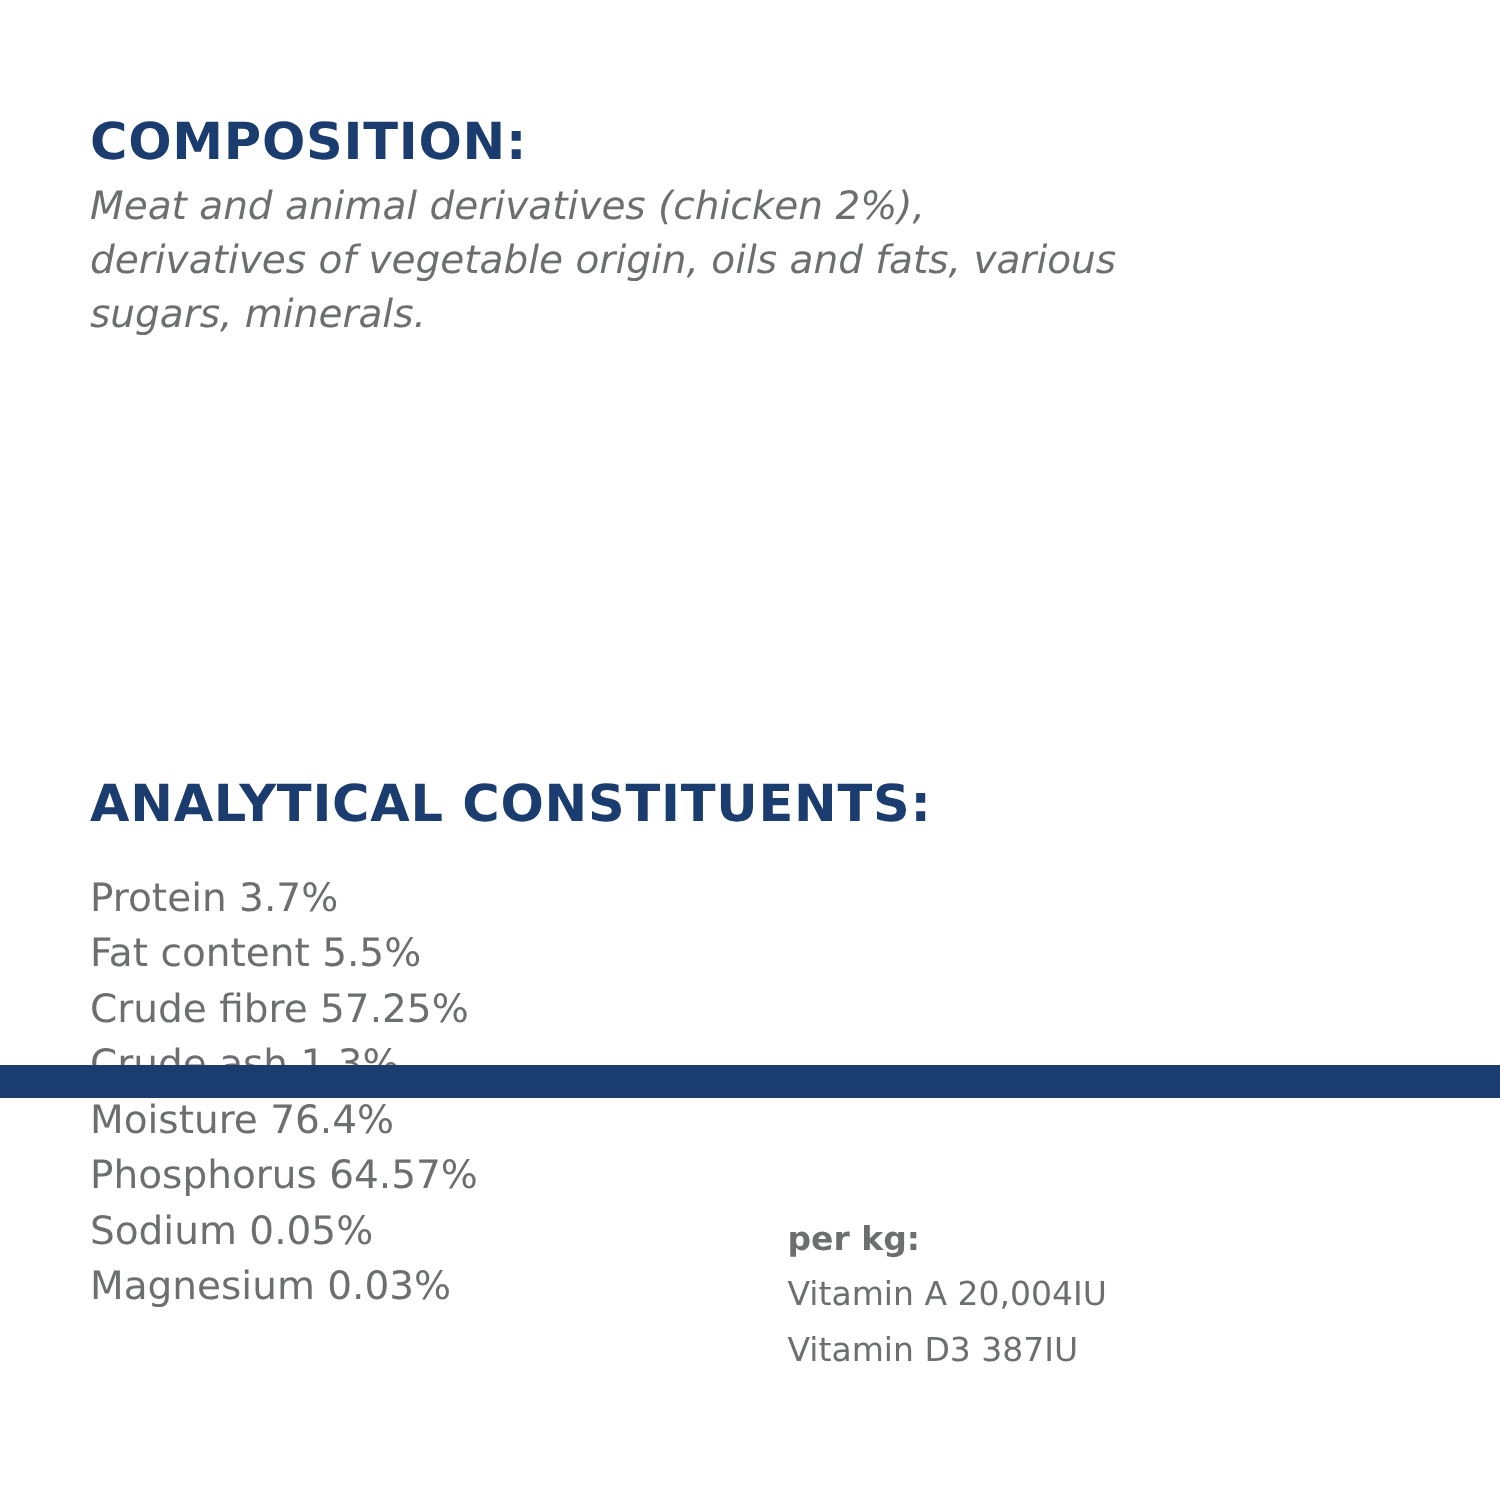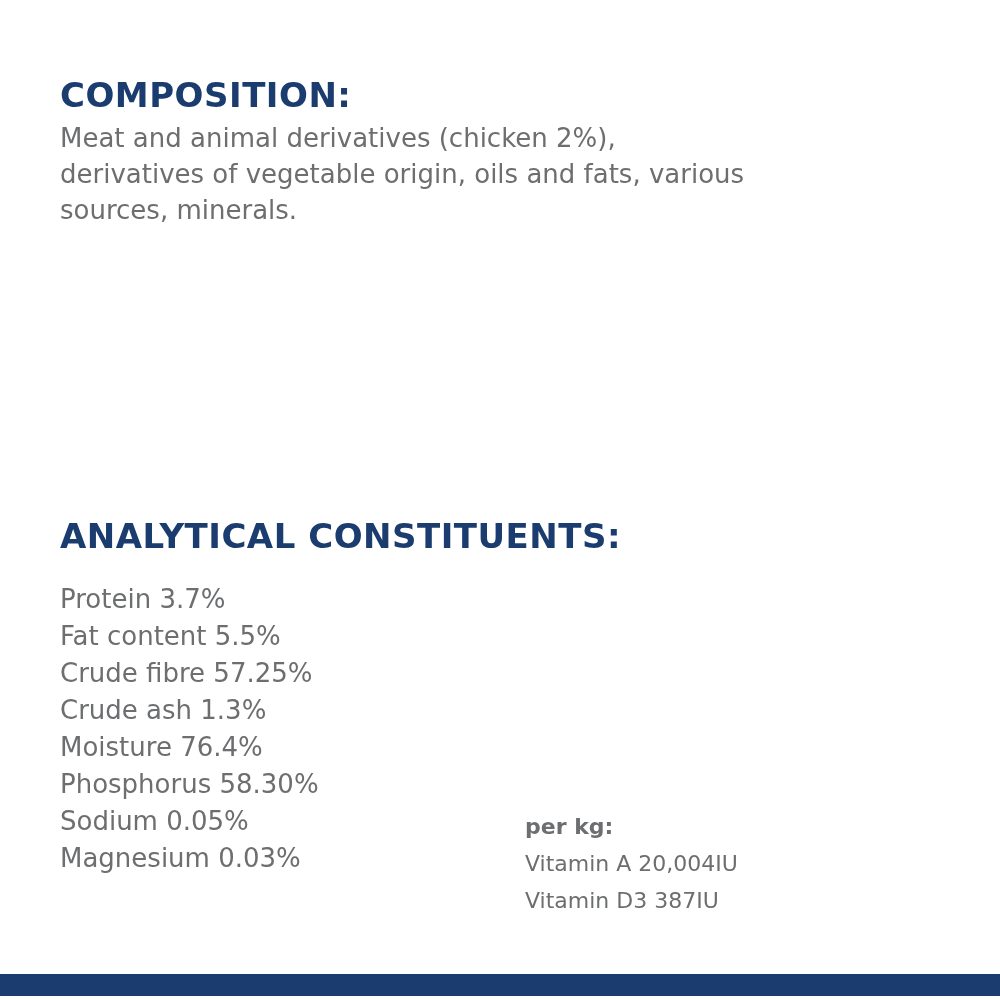--- a/index.html
+++ b/index.html
@@ -10,21 +10,21 @@
     width: 1000px;
     height: 1000px;
     background: #ffffff;
     font-family: "DejaVu Sans", sans-serif;
     position: relative;
     overflow: hidden;
   }
   .page {
     position: relative;
     width: 1000px;
-    height: 996px;
+    height: 732px;
     box-sizing: border-box;
     padding-left: 48px;
   }
 
   .section-heading {
     position: absolute;
     color: #1b3c6e;
     font-weight: bold;
     font-size: 34px;
     letter-spacing: 0.5px;
@@ -37,20 +37,21 @@
   }
 
   #composition-body {
     position: absolute;
     left: 60px;
     top: 120px;
     width: 910px;
     color: #6d6e70;
     font-size: 26px;
     line-height: 36px;
+    font-style: italic;
   }
 
   #composition-body .line {
     white-space: pre-wrap;
   }
 
   .protein-line {
     margin-top: 2px;
   }
   .protein-label {
@@ -103,32 +104,32 @@
 </head>
 <body>
 
 <div class="page">
 
   <h1 class="section-heading" id="composition-heading">COMPOSITION:</h1>
 
   <div id="composition-body">
     <div class="line">Meat and animal derivatives (chicken 2%),</div>
     <div class="line">derivatives of vegetable origin, oils and fats, various</div>
-    <div class="line">sources, minerals.</div>
+    <div class="line">sugars, minerals.</div>
   </div>
 
   <h1 class="section-heading" id="analytical-heading">ANALYTICAL CONSTITUENTS:</h1>
 
   <div id="constituents-list">
     <div class="line">Protein 3.7%</div>
     <div class="line">Fat content 5.5%</div>
     <div class="line">Crude fibre 57.25%</div>
     <div class="line">Crude ash 1.3%</div>
     <div class="line">Moisture  76.4%</div>
-    <div class="line">Phosphorus 58.30%</div>
+    <div class="line">Phosphorus 64.57%</div>
     <div class="line">Sodium 0.05%</div>
     <div class="line">Magnesium 0.03%</div>
   </div>
 
   <div id="vitamins-block">
     <div class="per-kg">per kg:</div>
     <div class="line">Vitamin A 20,004IU</div>
     <div class="line">Vitamin D3 387IU</div>
   </div>
 

